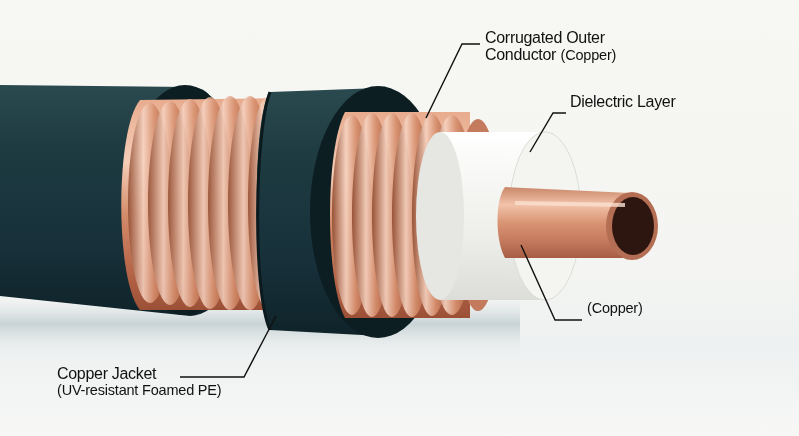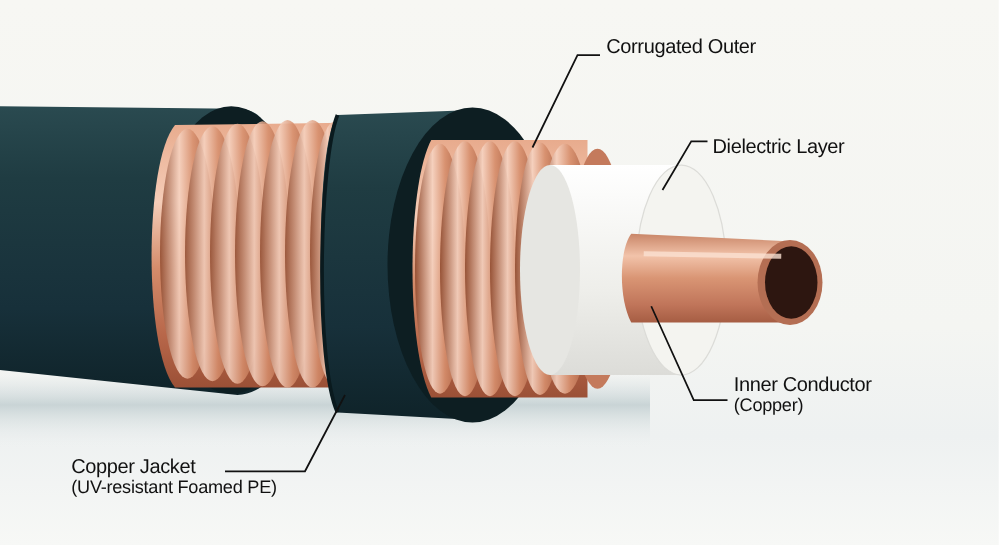--- a/index.html
+++ b/index.html
@@ -6,21 +6,21 @@
   body {
     width: 799px; height: 436px; overflow: hidden; position: relative;
     background: linear-gradient(180deg, #f7f7f3 0%, #f4f5f2 60%, #eef1f1 80%, #f7f8f6 100%);
     font-family: "Liberation Sans", "DejaVu Sans", sans-serif;
   }
   .scene { position: absolute; left: 0; top: 0; width: 799px; height: 436px; }
   .label { position: absolute; color: #111; line-height: 1.05; }
   .label .main { font-size: 16px; letter-spacing: -0.3px; }
   .label .sub { font-size: 14.5px; letter-spacing: -0.2px; }
   .lbl-corrugated { left: 485px; top: 30px; }
-  .lbl-dielectric { left: 570px; top: 110px; text-align: center; }
+  .lbl-dielectric { left: 570px; top: 94px; text-align: center; }
   .lbl-inner { left: 587px; top: 301px; }
   .lbl-jacket { left: 57px; top: 366px; }
   .row { display: block; white-space: nowrap; }
 </style>
 </head>
 <body>
 
 <svg class="scene" width="799" height="436" viewBox="0 0 799 436" xmlns="http://www.w3.org/2000/svg">
   <defs>
     <linearGradient id="jacketGrad" x1="0" y1="0" x2="0" y2="1">
@@ -109,27 +109,27 @@
   </g>
 
   <polyline points="426,118 462,44 480,44" fill="none" stroke="#111" stroke-width="1.4"></polyline>
   <polyline points="530,152 553,113 566,113" fill="none" stroke="#111" stroke-width="1.4"></polyline>
   <polyline points="521,245 555,320 582,320" fill="none" stroke="#111" stroke-width="1.4"></polyline>
   <polyline points="276,316 244,377 180,377" fill="none" stroke="#111" stroke-width="1.4"></polyline>
 </svg>
 
 <div class="label lbl-corrugated">
   <span class="row main">Corrugated Outer</span>
+  <span class="row"><span class="main">Conductor</span> <span class="sub">(Copper)</span></span>
 </div>
 
 <div class="label lbl-dielectric">
   <span class="row main">Dielectric Layer</span>
 </div>
 
 <div class="label lbl-inner">
-  <span class="row main">Inner Conductor</span>
   <span class="row sub">(Copper)</span>
 </div>
 
 <div class="label lbl-jacket">
   <span class="row main">Copper Jacket</span>
   <span class="row sub">(UV-resistant Foamed PE)</span>
 </div>
 
 </body></html>

